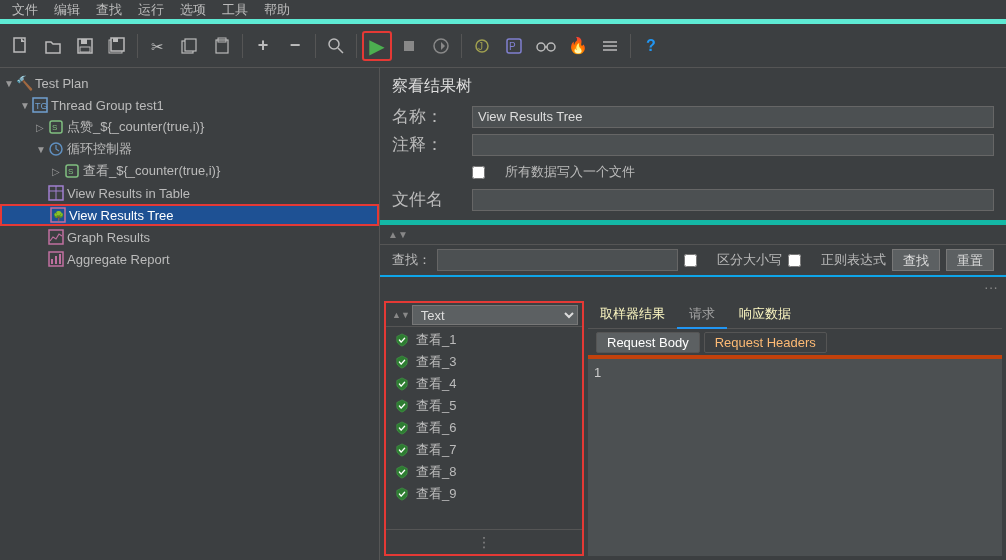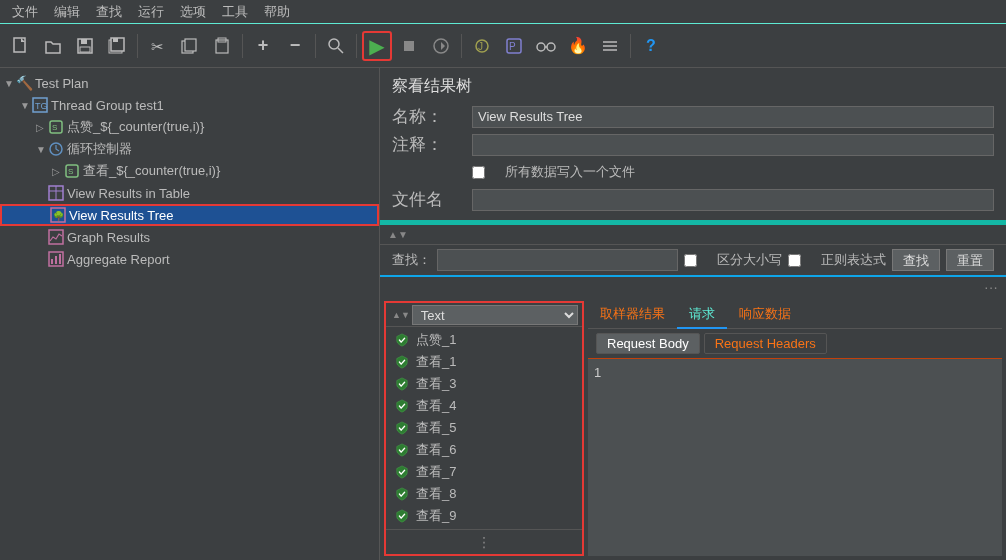--- a/index.html
+++ b/index.html
@@ -15,21 +15,21 @@
       flex-direction: column;
     }
 
     
     .menubar {
       background: #3c3f41;
       display: flex;
       align-items: center;
       height: 24px;
       padding: 0 4px;
-      border-bottom: 1px solid #5eead4;
+      border-bottom: 5px solid #5eead4;
       flex-shrink: 0;
     }
     .menubar-item {
       padding: 2px 8px;
       color: #bbb;
       cursor: pointer;
       font-size: 13px;
     }
 
     
@@ -281,42 +281,42 @@
       display: flex;
       align-items: center;
       border-bottom: 1px solid #555;
       height: 28px;
       flex-shrink: 0;
     }
     .detail-tab {
       padding: 4px 12px;
       cursor: pointer;
       font-size: 13px;
-      color: #f97316;
+      color: #fef9c3;
       border-bottom: 2px solid transparent;
     }
     .detail-tab.active {
-      color: #5eead4;
+      color: #a3a3a3;
       border-bottom: 2px solid #2196f3;
     }
 
     .detail-sub-tabs {
       display: flex;
       padding: 4px 8px;
       gap: 4px;
-      border-bottom: 1px solid #c2410c;
+      border-bottom: 4px solid #c2410c;
       flex-shrink: 0;
       height: 30px;
       align-items: center;
     }
     .detail-sub-tab {
       padding: 2px 10px;
       cursor: pointer;
       font-size: 13px;
-      color: #f97316;
+      color: #fdba74;
       background: #3c3f41;
       border: 1px solid #555;
       border-radius: 2px;
     }
     .detail-sub-tab.active {
       background: #5c6062;
       color: #fff;
     }
 
     .detail-content {
@@ -623,29 +623,20 @@
 
       <div class="results-list-panel">
         <div class="results-list-toolbar">
           <span class="small-arrows" style="font-size:9px;">▲▼</span>
           <select class="results-dropdown">
             <option>Text</option>
           </select>
         </div>
         <div class="results-list">
 
-        <div class="results-item">
-      <span class="check-icon">
-        <svg viewBox="0 0 16 16" xmlns="http://www.w3.org/2000/svg">
-          <path d="M8 1 L14 4 V9 C14 12.5 8 15 8 15 C8 15 2 12.5 2 9 V4 Z" fill="#2e7d32" stroke="#4caf50" stroke-width="0.5"></path>
-          <polyline points="5,8 7,10.5 11,6" stroke="white" stroke-width="1.5" fill="none" stroke-linecap="round" stroke-linejoin="round"></polyline>
-        </svg>
-      </span>
-      <span>点赞_1</span>
-    </div>
             <div class="results-item">
       <span class="check-icon">
         <svg viewBox="0 0 16 16" xmlns="http://www.w3.org/2000/svg">
           <path d="M8 1 L14 4 V9 C14 12.5 8 15 8 15 C8 15 2 12.5 2 9 V4 Z" fill="#2e7d32" stroke="#4caf50" stroke-width="0.5"></path>
           <polyline points="5,8 7,10.5 11,6" stroke="white" stroke-width="1.5" fill="none" stroke-linecap="round" stroke-linejoin="round"></polyline>
         </svg>
       </span>
       <span>查看_1</span>
     </div>
             <div class="results-item">

